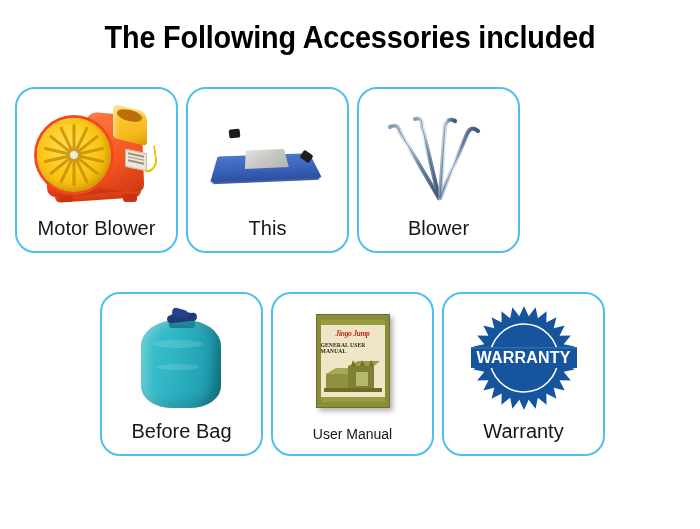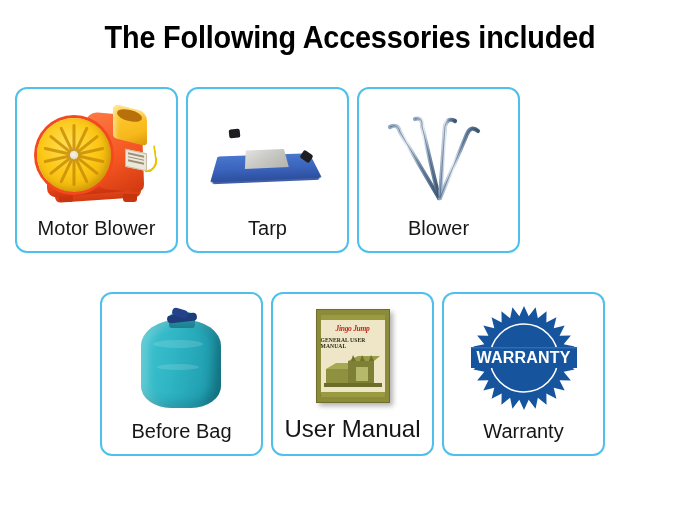--- a/index.html
+++ b/index.html
@@ -39,21 +39,21 @@
   }
   .row-1 { top: 87px; left: 15px; }
   .row-2 { top: 292px; left: 100px; }
 
   
   .card {
     position: relative;
     width: 163px;
     height: 166px;
     border: 2px solid #4FC0EC;
-    border-radius: 12px;
+    border-radius: 20px;
     background: #ffffff;
     box-sizing: border-box;
     display: flex;
     flex-direction: column;
     align-items: center;
     justify-content: flex-start;
     overflow: hidden;
   }
   .row-2 .card { height: 164px; }
 
@@ -66,21 +66,21 @@
     justify-content: center;
   }
   .card-label {
     font-size: 20px;
     color: #161616;
     text-align: center;
     line-height: 1;
     padding-bottom: 13px;
     white-space: nowrap;
   }
-  .card-label.small { font-size: 24px; }
+  .card-label.small { font-size: 14px; }
 
   
   .blower { position: relative; width: 132px; height: 96px; }
   .blower .body {
     position: absolute; left: 16px; top: 14px;
     width: 92px; height: 74px;
     background: linear-gradient(160deg,#FF6A33 0%, #F4491E 55%, #D63A14 100%);
     border-radius: 30px 14px 10px 10px;
     transform: skewY(-5deg);
     box-shadow: inset -6px -4px 10px rgba(150,30,0,.35);
@@ -345,21 +345,21 @@
   <div class="card">
     <div class="card-art">
       <div class="tarp">
         <div class="slab2"></div>
         <div class="slab"></div>
         <div class="panel"></div>
         <div class="clip c1"></div>
         <div class="clip c2"></div>
       </div>
     </div>
-    <div class="card-label">Tarp</div>
+    <div class="card-label">This</div>
   </div>
 
   <div class="card">
     <div class="card-art">
       <div class="stakes">
         <svg width="130" height="100" viewBox="0 0 130 100">
           <defs>
             <linearGradient id="steel" x1="0" y1="0" x2="1" y2="0">
               <stop offset="0%" stop-color="#8EA6C2"></stop>
               <stop offset="35%" stop-color="#E8EFF6"></stop>

